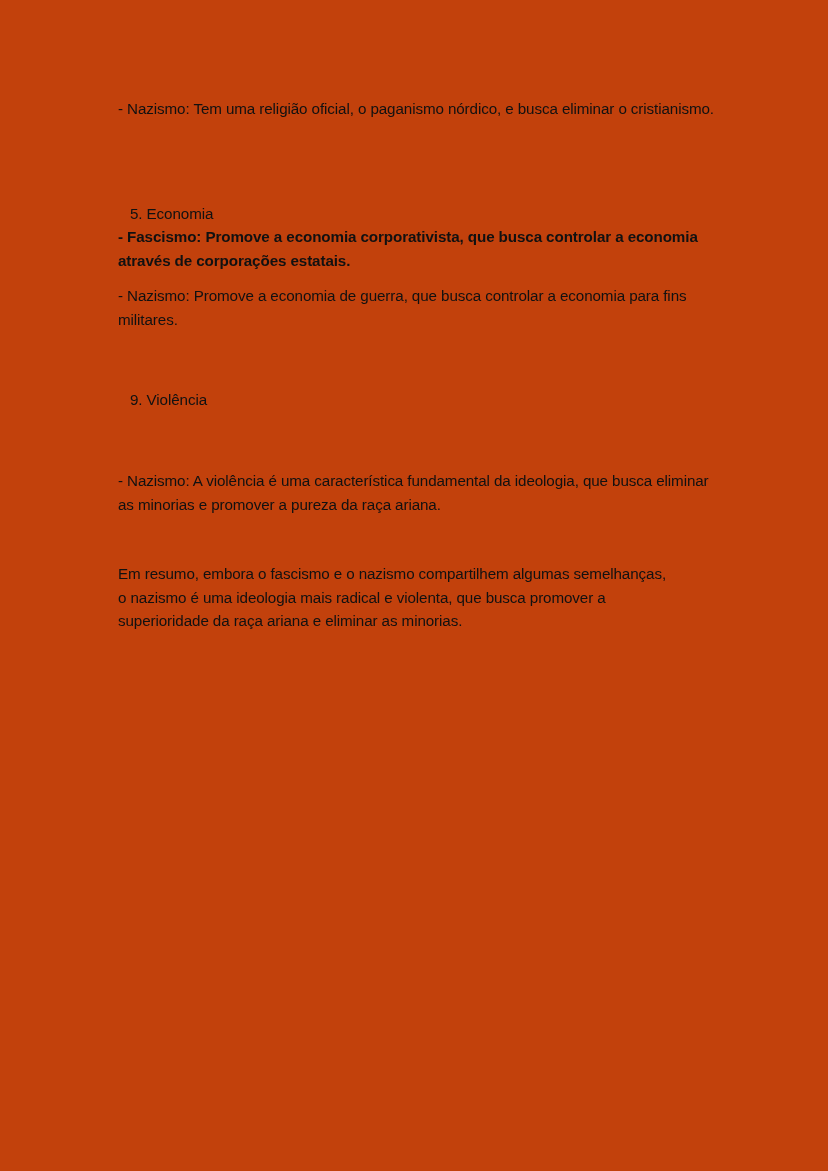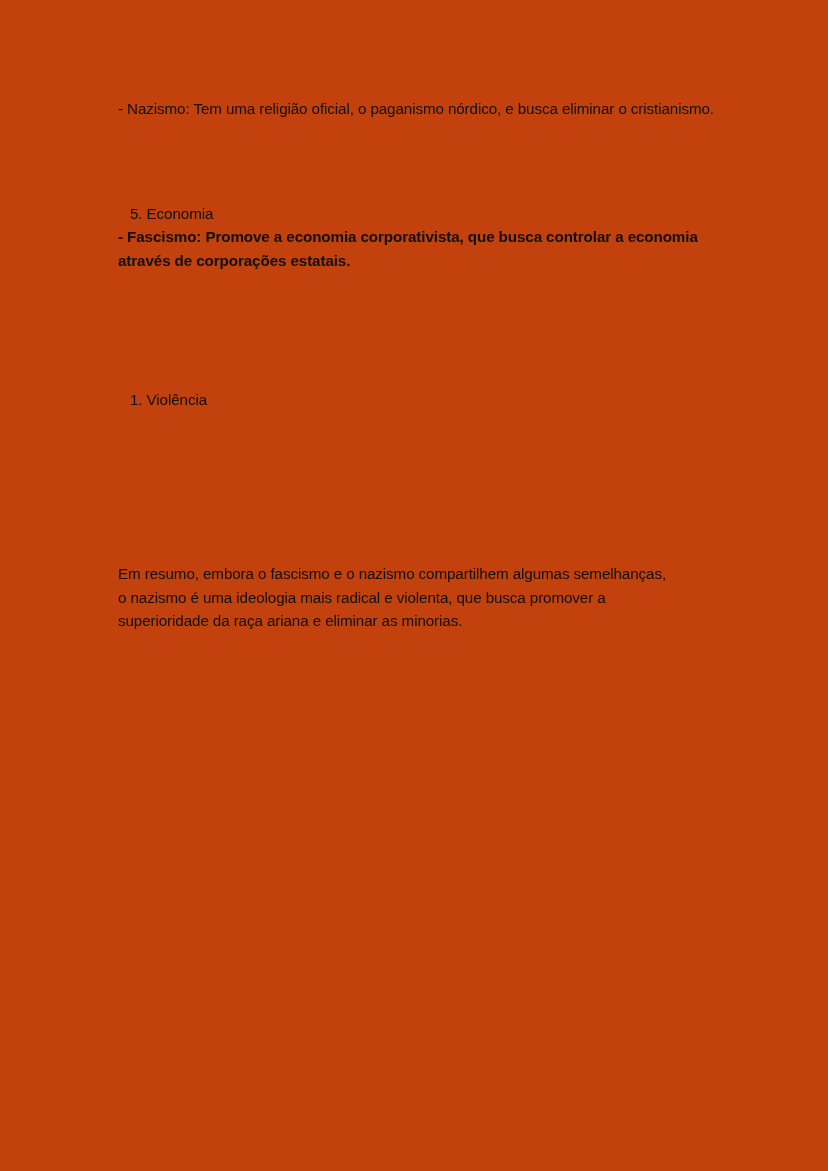--- a/index.html
+++ b/index.html
@@ -44,20 +44,22 @@
 <body>
 
 <div class="page">
 
   <p class="text-block" style="top:97px;">- Nazismo: Tem uma religião oficial, o paganismo nórdico, e busca eliminar o cristianismo.</p>
 
   <p class="heading" style="top:190px;">5. Economia</p>
 
   <p class="text-block" style="top:225px;font-weight:bold;">- Fascismo: Promove a economia corporativista, que busca controlar a economia através de corporações estatais.</p>
 
+  <p class="text-block" style="top:284px;">- Nazismo: Promove a economia de guerra, que busca controlar a economia para fins militares.</p>
 
-  <p class="heading" style="top:376px;">1. Violência</p>
+  <p class="heading" style="top:376px;">9. Violência</p>
 
 
+  <p class="text-block" style="top:469px;">- Nazismo: A violência é uma característica fundamental da ideologia, que busca eliminar as minorias e promover a pureza da raça ariana.</p>
 
   <p class="text-block" style="top:562px; width:560px;">Em resumo, embora o fascismo e o nazismo compartilhem algumas semelhanças, o nazismo é uma ideologia mais radical e violenta, que busca promover a superioridade da raça ariana e eliminar as minorias.</p>
 
 </div>
 
 </body></html>

